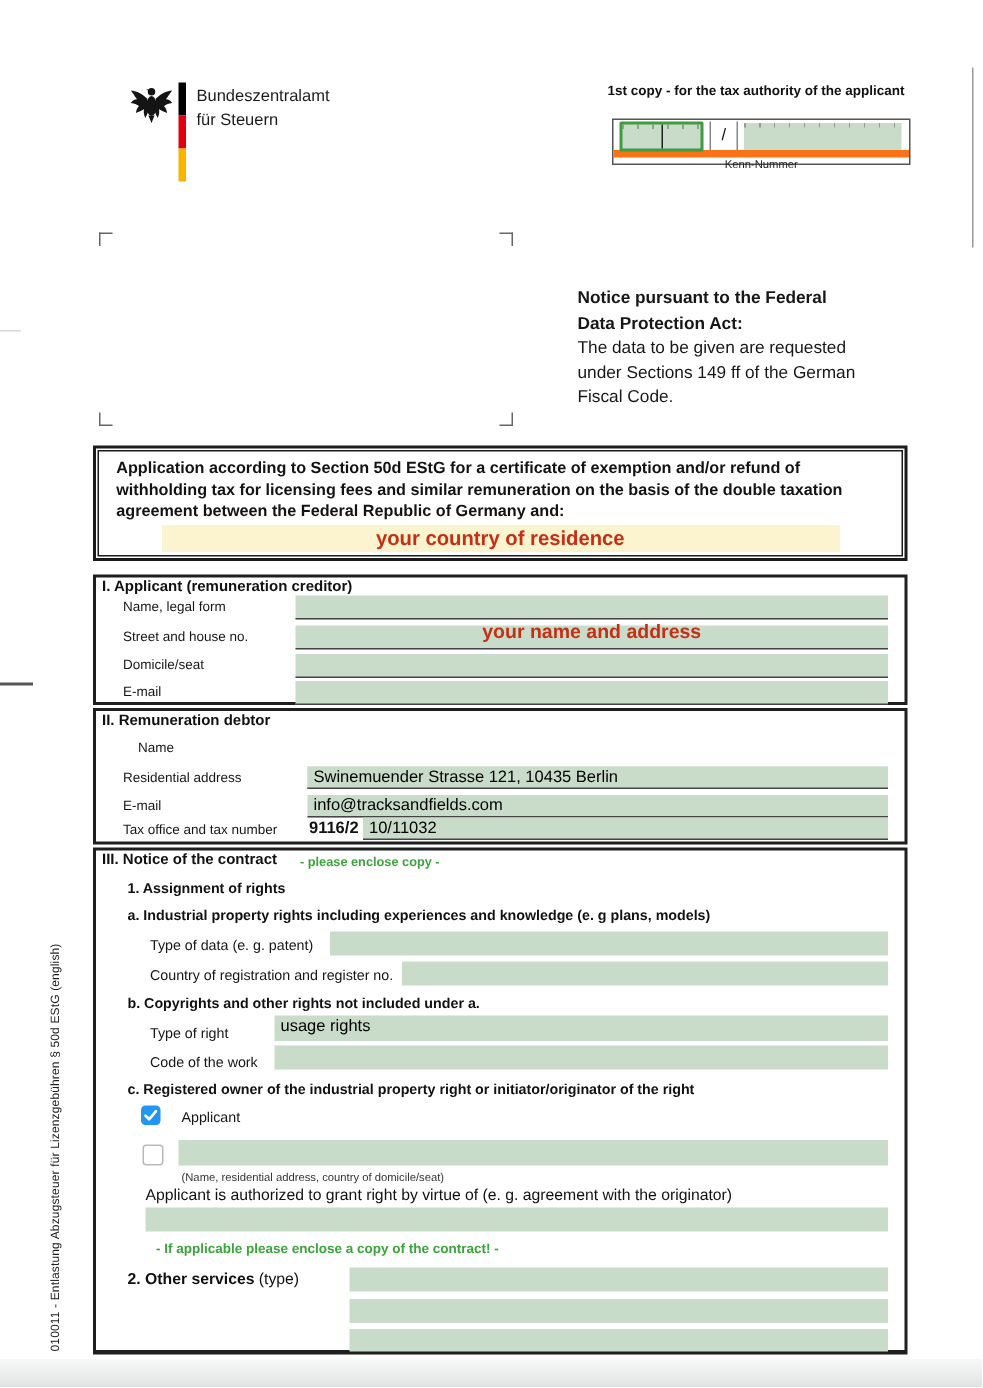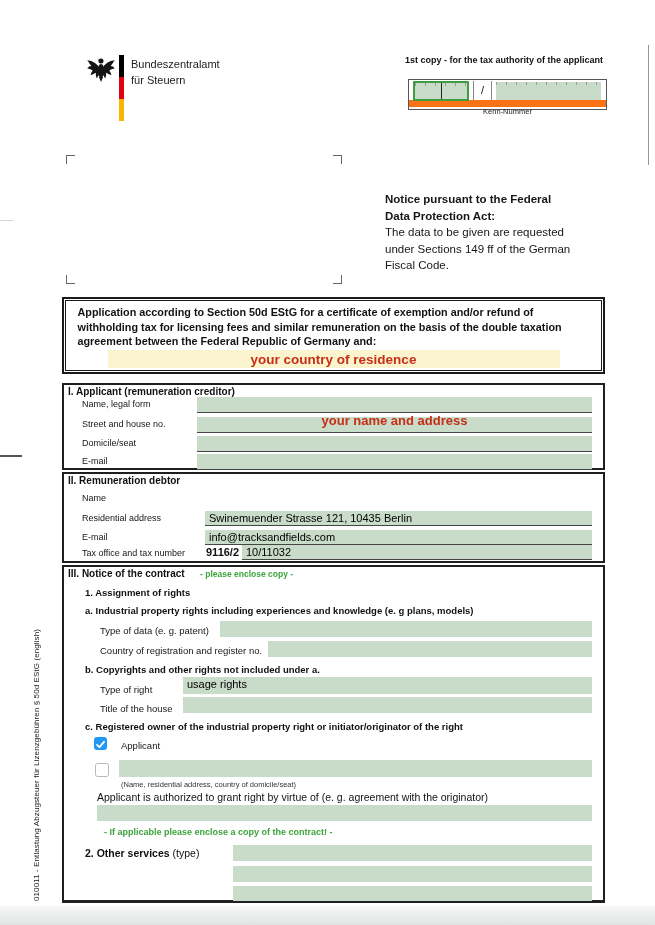--- a/index.html
+++ b/index.html
@@ -13,21 +13,21 @@
   .fb{background:#000;} .fr{background:#e1000f;} .fg{background:#f7b500;}
   .agency{left:131px;top:56px;font-size:11px;line-height:16px;color:#1c1c1c;}
   .copy-note{left:405px;top:55px;font-size:9px;}
   .kenn-box{left:408px;top:79px;width:199px;height:31px;border:1px solid #555;box-sizing:border-box;background:#fff;}
   .kenn-row{display:flex;align-items:center;height:19px;padding:1px 4px 0 4px;}
   .kcell{background-color:#c9dbc9;background-image:repeating-linear-gradient(90deg,#9a9a9a 0 1px,transparent 1px 10px);background-size:100% 3px;background-repeat:no-repeat;}
   .kenn-left{width:52px;height:16px;border:2px solid #3f9c3f;position:relative;border-radius:1px;}
   .kdiv{position:absolute;left:50%;top:0;width:1px;height:100%;background:#222;}
   .kenn-slash{width:17px;text-align:center;font-size:11px;height:19px;line-height:19px;border-left:1px solid #888;border-right:1px solid #888;margin-left:4px;}
   .kenn-right{flex:1;height:18px;margin-left:4px;margin-right:1px;}
-  .kenn-label{border-top:7px solid #f97316;font-size:7.5px;text-align:center;line-height:9px;color:#222;}
+  .kenn-label{border-top:5px solid #f97316;font-size:7.5px;text-align:center;line-height:9px;color:#222;}
   .vline{left:648px;top:45px;width:1px;height:120px;background:#999;}
   
   .mark{width:8px;height:8px;}
   .m-tl{left:66px;top:155px;border-left:1px solid #666;border-top:1px solid #666;}
   .m-tr{left:333px;top:155px;border-right:1px solid #666;border-top:1px solid #666;}
   .m-bl{left:66px;top:275px;border-left:1px solid #666;border-bottom:1px solid #666;}
   .m-br{left:333px;top:275px;border-right:1px solid #666;border-bottom:1px solid #666;}
   .fold1{left:0;top:220px;width:14px;height:1px;background:#d7d7d7;}
   .fold2{left:0;top:455px;width:22px;height:2px;background:#555;}
   
@@ -129,21 +129,21 @@
   <div class="abs lbl" style="left:82px;top:419px">Street and house no.</div>
   <div class="abs fld ul" style="left:197px;top:417px;width:395px;height:15px"></div>
   <div class="abs red-note" style="left:197px;top:413px;width:395px">your name and address</div>
   <div class="abs lbl" style="left:82px;top:438px">Domicile/seat</div>
   <div class="abs fld ul" style="left:197px;top:436px;width:395px;height:15px"></div>
   <div class="abs lbl" style="left:82px;top:456px">E-mail</div>
   <div class="abs fld ul" style="left:197px;top:454px;width:395px;height:15px"></div>
 
   <div class="abs sec sec2"></div>
   <div class="abs shead" style="left:68px;top:475px">II. Remuneration debtor</div>
-  <div class="abs lbl" style="left:82px;top:493px">Name</div>
+  <div class="abs lbl" style="left:92px;top:493px">Name</div>
   <div class="abs fld ul val" style="left:205px;top:511px;width:387px;height:15px;box-sizing:border-box">Tracks &amp; Fields GmbH</div>
   <div class="abs lbl" style="left:82px;top:513px">Residential address</div>
   <div class="abs fld ul val" style="left:205px;top:511px;width:387px;height:15px;box-sizing:border-box">Swinemuender Strasse 121, 10435 Berlin</div>
   <div class="abs lbl" style="left:82px;top:532px">E-mail</div>
   <div class="abs fld ul val" style="left:205px;top:530px;width:387px;height:15px;box-sizing:border-box">info@tracksandfields.com</div>
   <div class="abs lbl" style="left:82px;top:548px">Tax office and tax number</div>
   <div class="abs bold" style="left:206px;top:546px;font-size:11px">9116/2</div>
   <div class="abs fld ul val" style="left:242px;top:545px;width:350px;height:15px;box-sizing:border-box">10/11032</div>
 
   <div class="abs sec sec3"></div>
@@ -153,21 +153,21 @@
   <div class="abs sub" style="left:85px;top:605px">a. Industrial property rights including experiences and knowledge (e. g plans, models)</div>
 
   <div class="abs lbl" style="left:100px;top:625px;font-size:9.5px">Type of data (e. g. patent)</div>
   <div class="abs fld" style="left:220px;top:621px;width:372px;height:16px"></div>
   <div class="abs lbl" style="left:100px;top:645px;font-size:9.5px">Country of registration and register no.</div>
   <div class="abs fld" style="left:268px;top:641px;width:324px;height:16px"></div>
 
   <div class="abs sub" style="left:85px;top:664px">b. Copyrights and other rights not included under a.</div>
   <div class="abs lbl" style="left:100px;top:684px;font-size:9.5px">Type of right</div>
   <div class="abs fld val" style="left:183px;top:677px;width:409px;height:17px;box-sizing:border-box">usage rights</div>
-  <div class="abs lbl" style="left:100px;top:703px;font-size:9.5px">Title of the house</div>
+  <div class="abs lbl" style="left:100px;top:703px;font-size:9.5px">Code of the work</div>
   <div class="abs fld" style="left:183px;top:697px;width:409px;height:16px"></div>
 
   <div class="abs sub" style="left:85px;top:721px">c. Registered owner of the industrial property right or initiator/originator of the right</div>
   <div class="abs cb cb-on" style="left:94px;top:737px">
     <svg width="13" height="13" viewBox="0 0 13 13">
       <path d="M3 6.8 L5.4 9.2 L10 3.8" stroke="#fff" stroke-width="1.8" fill="none" stroke-linecap="round" stroke-linejoin="round"></path>
     </svg>
   </div>
   <div class="abs lbl" style="left:121px;top:740px;font-size:9.5px">Applicant</div>
   <div class="abs cb-off" style="position:absolute;left:95px;top:763px"></div>

